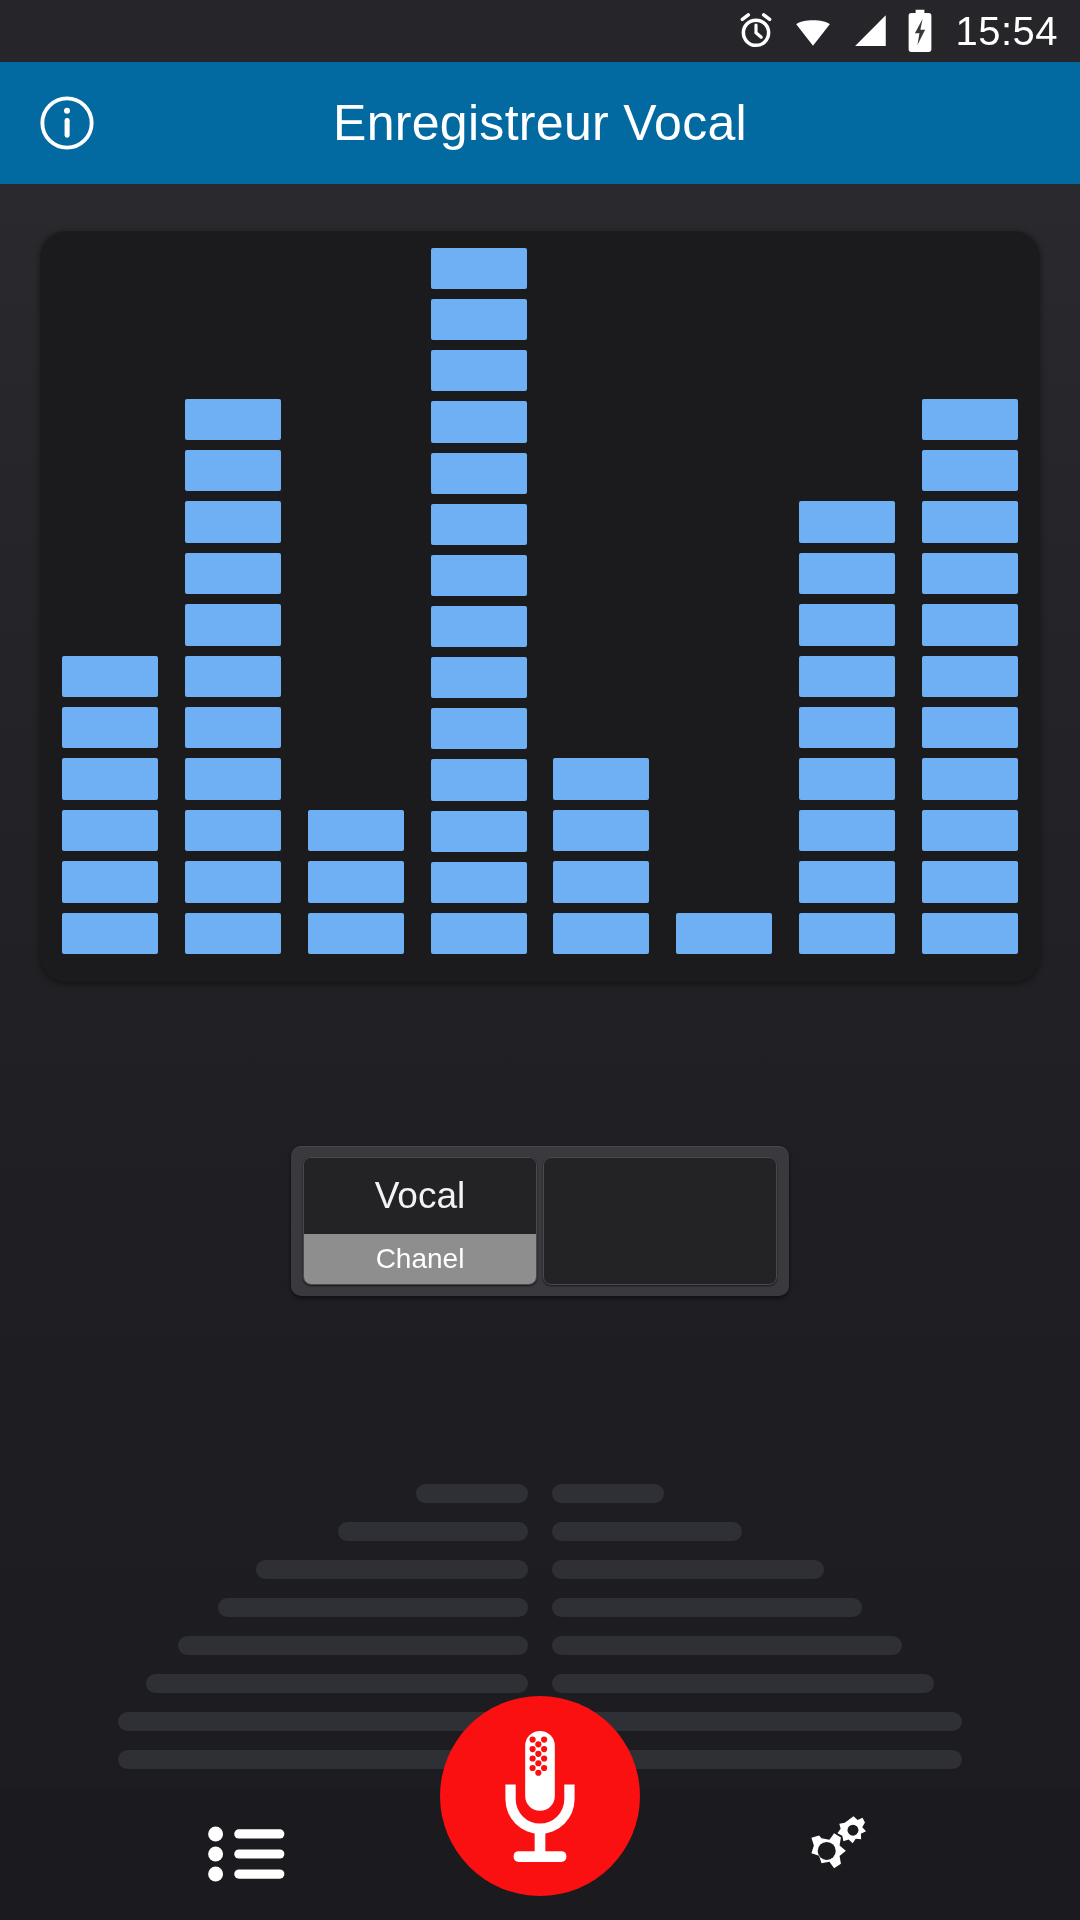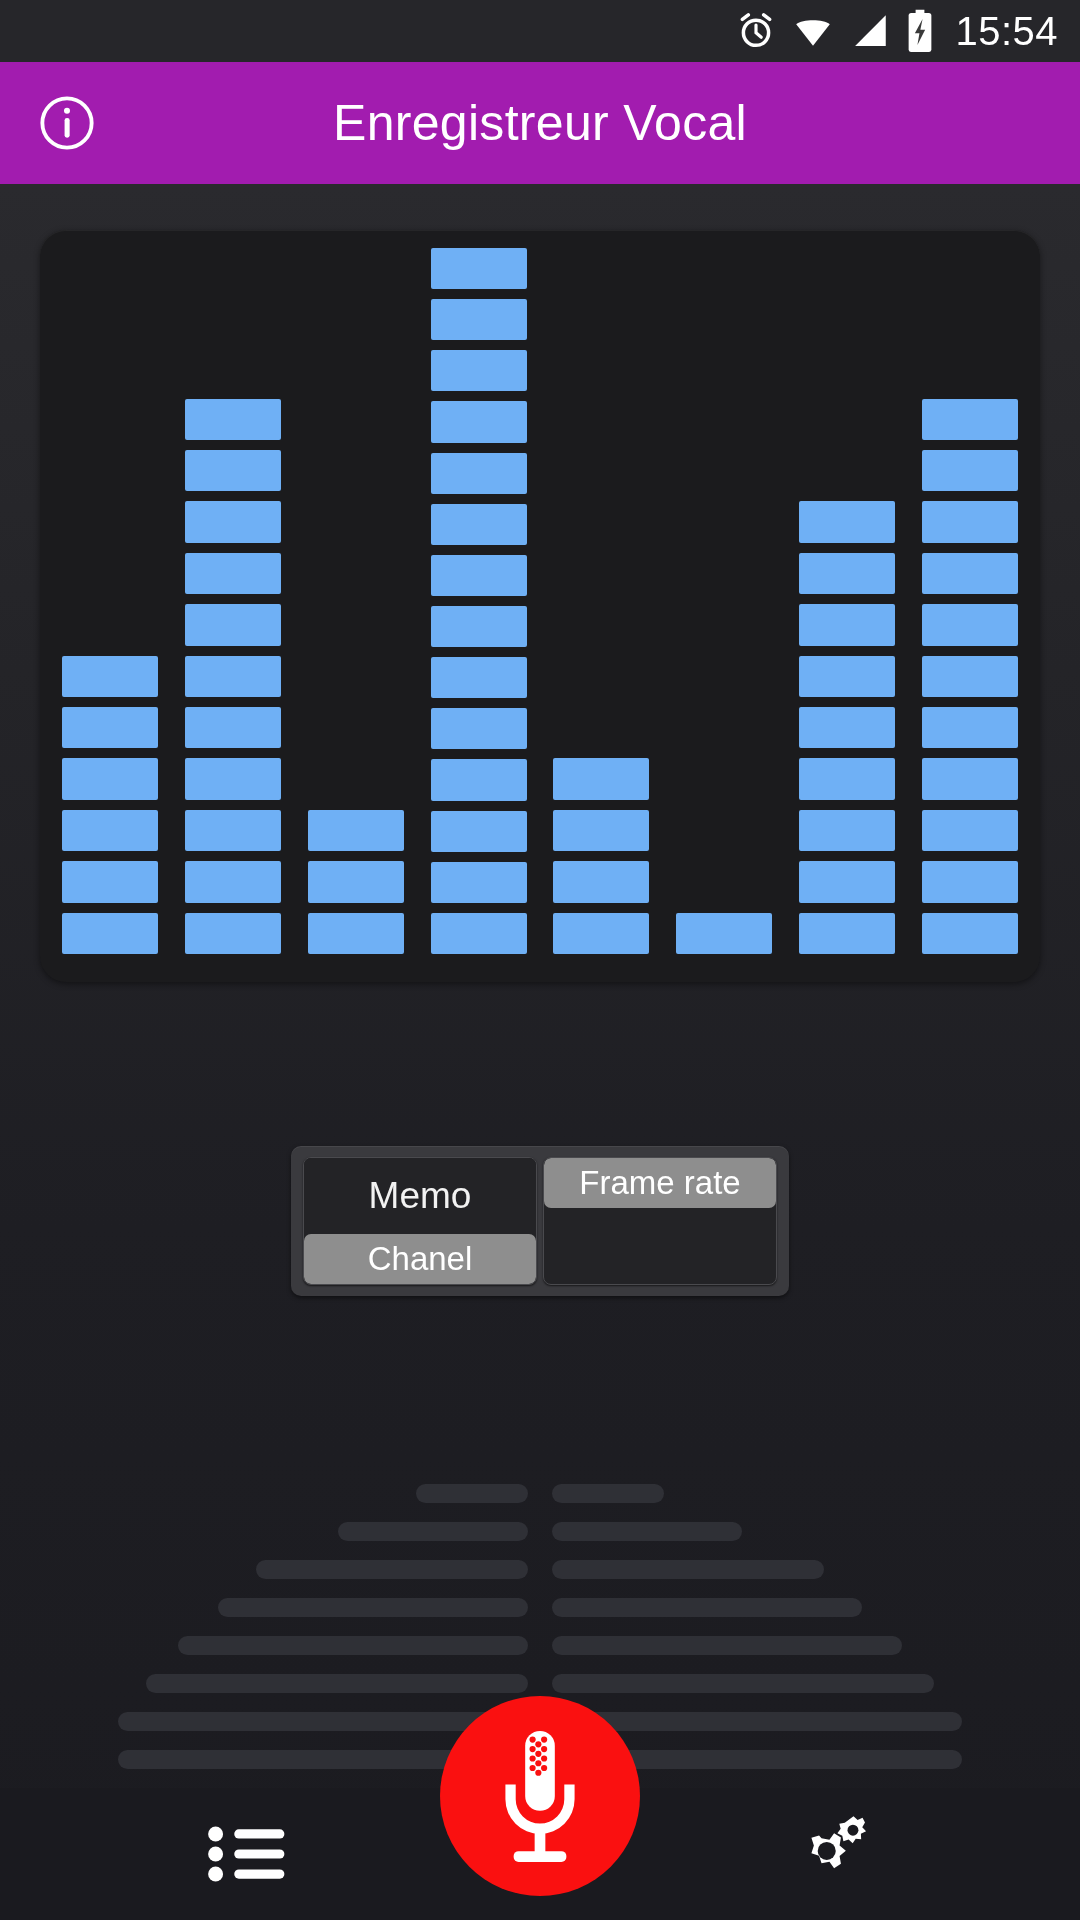--- a/index.html
+++ b/index.html
@@ -19,21 +19,21 @@
   }
   .sb-icon{ display:block; }
   .sb-time{
     color:#ffffff; font-size:40px; letter-spacing:0.5px;
     font-family:"Liberation Sans", sans-serif; margin-left:6px;
   }
 
   
   .appbar{
     position:absolute; top:62px; left:0; width:1080px; height:122px;
-    background:#a21caf;
+    background:#0369a1;
     display:flex; align-items:center;
   }
   .info-btn{
     position:absolute; left:30px; top:50%; transform:translateY(-50%);
     width:74px; height:74px; display:flex; align-items:center; justify-content:center;
     cursor:pointer;
   }
   .appbar-title{
     width:100%; text-align:center; color:#ffffff;
     font-size:50px; font-weight:400; letter-spacing:0.3px;
@@ -88,23 +88,22 @@
     display:flex; flex-direction:column;
     box-shadow:0 1px 2px rgba(0,0,0,.6);
   }
   .chip-value{
     flex:1; display:flex; align-items:center; justify-content:center;
     color:#f2f2f2; font-size:37px;
     background:#232326;
   }
   .chip-label{
     height:50px; display:flex; align-items:center; justify-content:center;
-    color:#ffffff; font-size:33px;
+    color:#ffffff; font-size:28px;
     background:#8e8e8e;
-    border-radius:7px;
   }
 
   
   .wavedeco{
     position:absolute; left:0; top:1300px; width:1080px; height:436px;
     overflow:hidden;
   }
   .wv-row{ position:absolute; height:19px; }
   .wv-row i{
     position:absolute; top:0; height:19px; background:#2f3036; border-radius:10px;
@@ -366,25 +365,24 @@
           </div>
           <div class="viz-cell">
             <i style="background: rgb(111, 176, 245);"></i>
           </div>
         </div>
       </div>
   </div>
 
   <div class="chips">
     <div class="chip">
-      <div class="chip-value">Memo</div>
+      <div class="chip-value">Vocal</div>
       <div class="chip-label">Chanel</div>
     </div>
     <div class="chip">
-      <div class="chip-label">Frame rate</div>
     </div>
   </div>
 
   <div class="wavedeco" id="wavedeco">
       <div class="wv-row" style="top: 0px; left: 0px; width: 1080px;">
         <i style="width: 112px; left: 416px;"></i>
         <i style="width: 112px; left: 552px;"></i>
       </div>
       <div class="wv-row" style="top: 38px; left: 0px; width: 1080px;">
         <i style="width: 190px; left: 338px;"></i>

